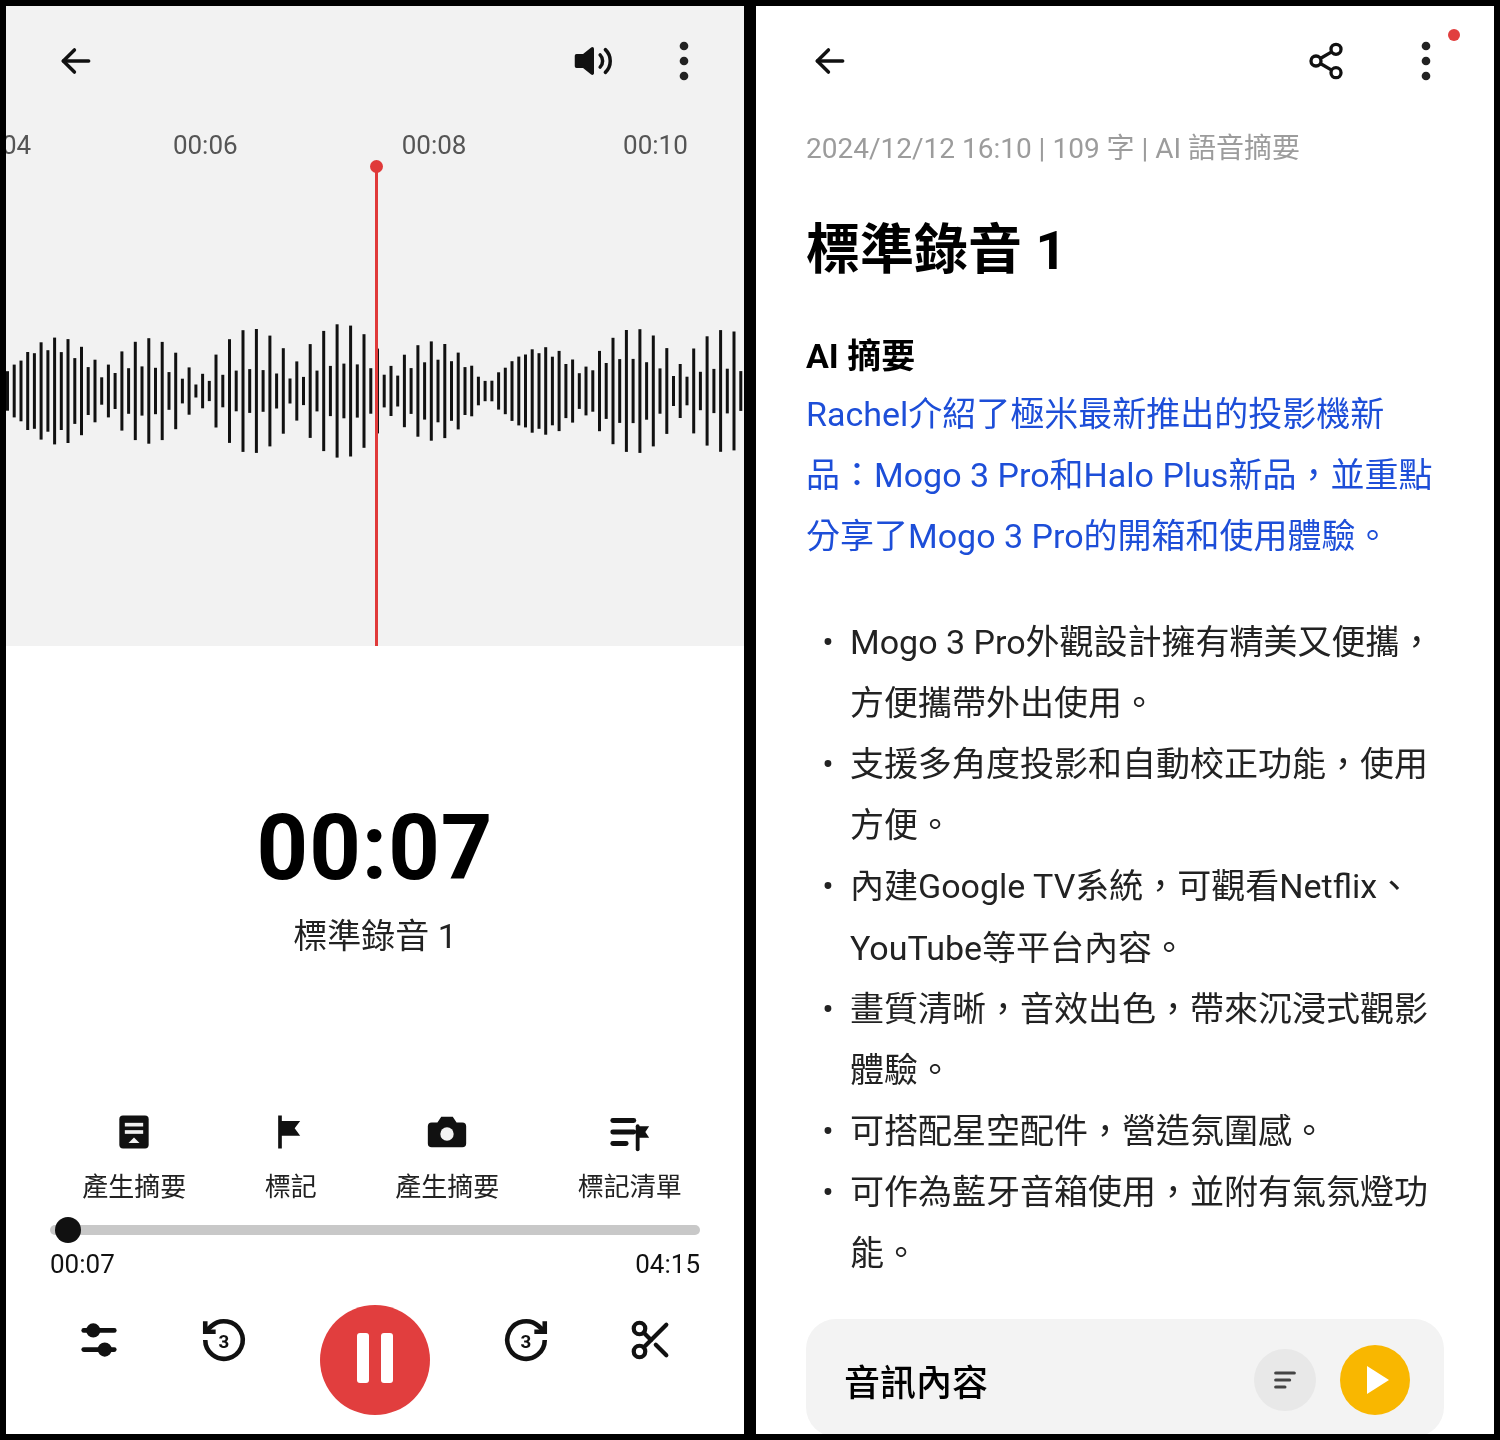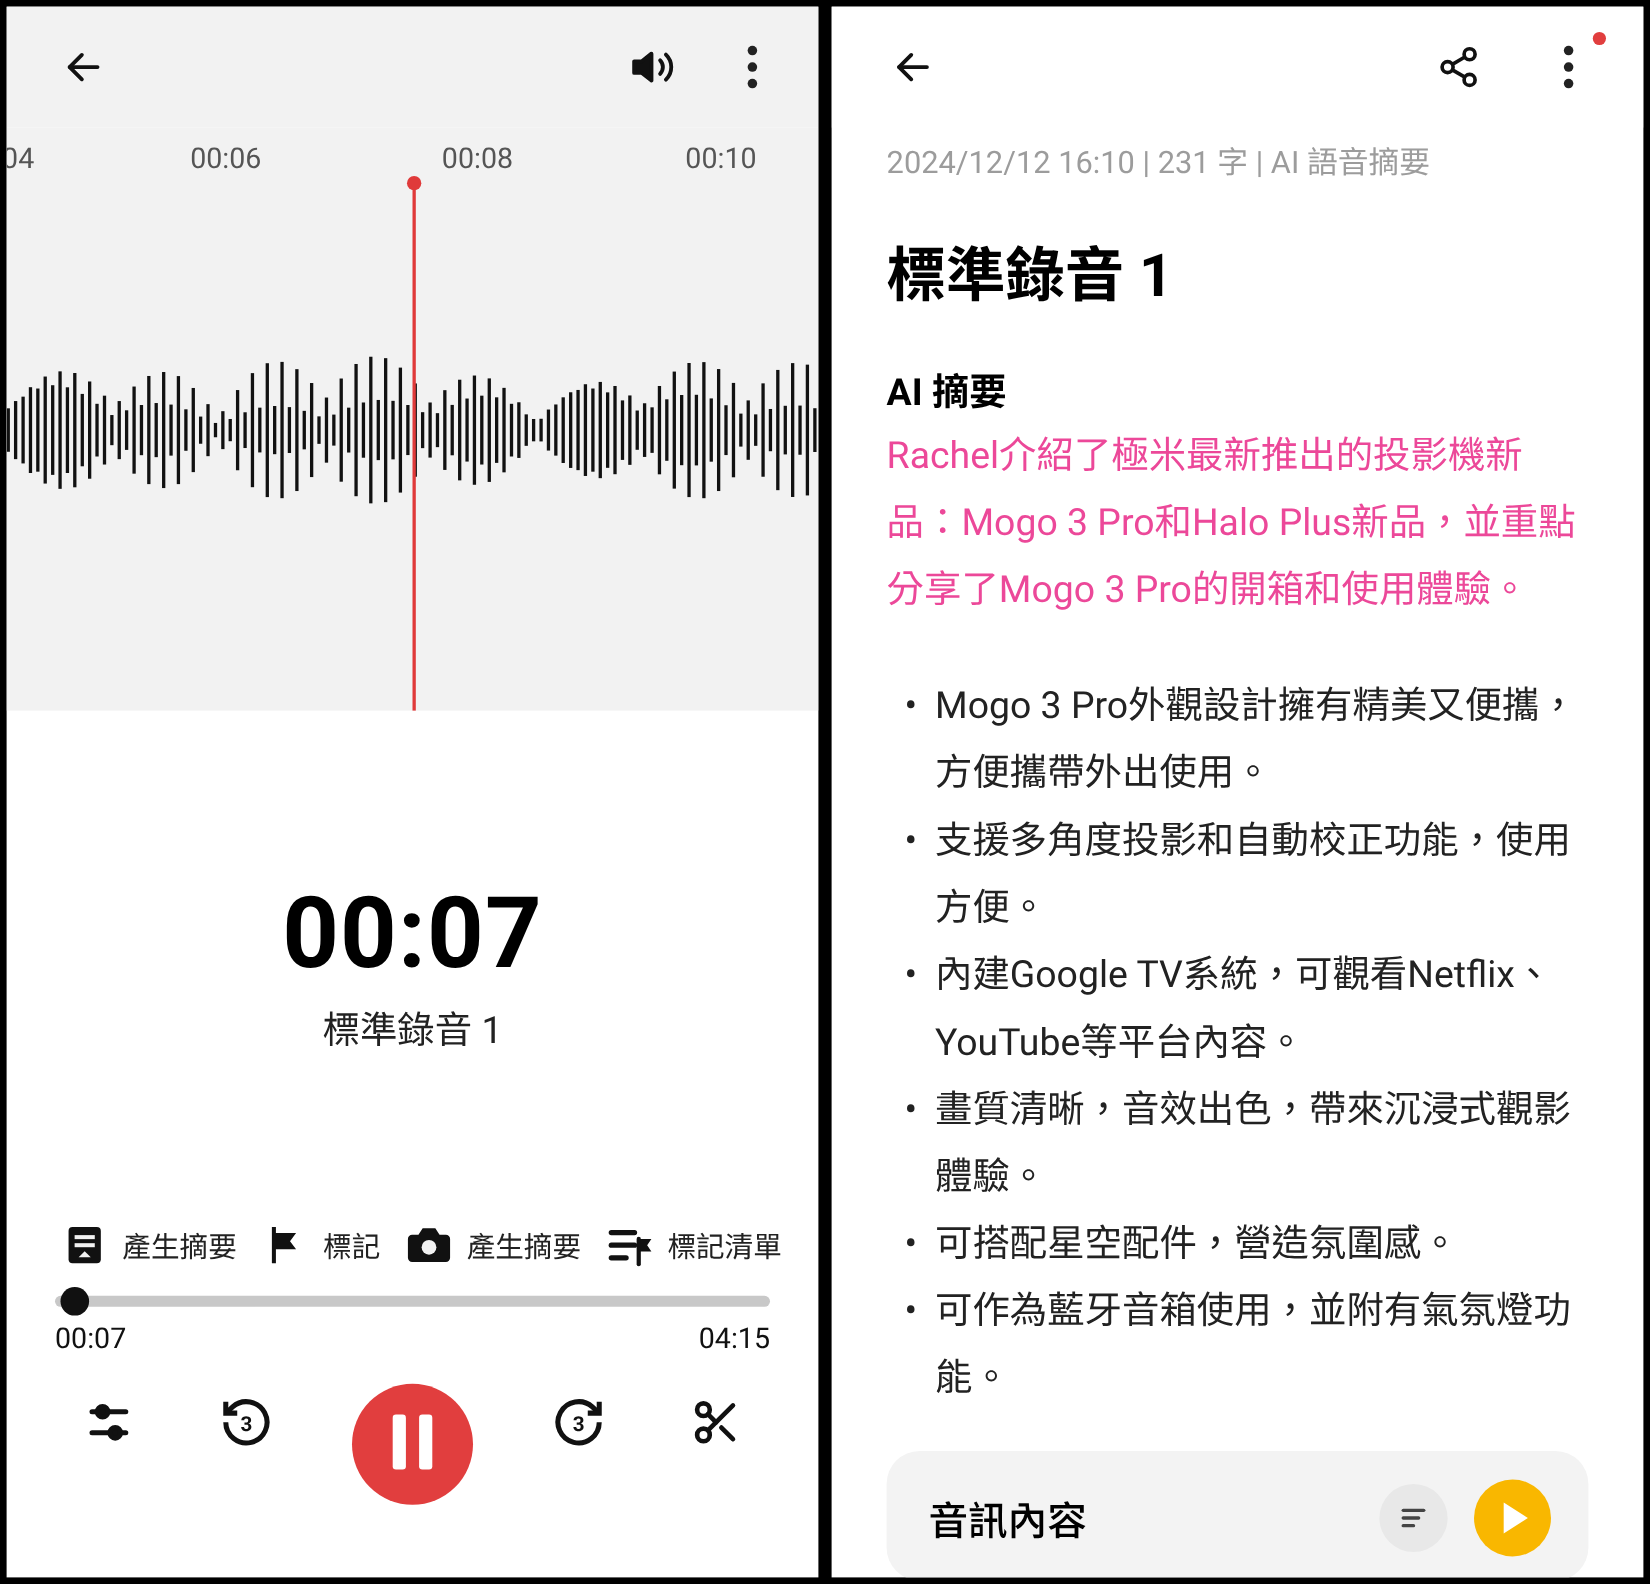--- a/index.html
+++ b/index.html
@@ -67,21 +67,21 @@
   .big-timer { text-align: center; margin-top: 150px; }
   .big-timer .time { font-size: 90px; font-weight: 700; letter-spacing: 1px; }
   .big-timer .name { font-size: 34px; margin-top: 8px; color: #222; }
   .actions {
     display: flex;
     justify-content: space-around;
     align-items: flex-start;
     padding: 0 30px;
     margin-top: 150px;
   }
-  .action-item { display: flex; align-items: center; gap: 10px; font-size: 26px; color: #222; margin-left: 14px; }
+  .action-item { display: flex; flex-direction: column; align-items: center; gap: 10px; font-size: 26px; color: #222; margin-left: 14px; }
   .action-item .ic { width: 48px; height: 48px; display:flex; align-items:center; justify-content:center; }
   .progress-wrap { padding: 22px 44px 0 44px; }
   .progress-bar {
     height: 10px;
     background: #c8c8c8;
     border-radius: 5px;
     position: relative;
   }
   .progress-bar .knob {
     position: absolute;
@@ -132,21 +132,21 @@
   }
   .right .topbar .top-right { gap: 40px; }
   .content {
     padding: 10px 50px 0 50px;
     flex: 1;
     overflow: hidden;
   }
   .meta { color: #9c9c9c; font-size: 28px; margin-bottom: 40px; }
   .title { font-size: 54px; font-weight: 700; margin-bottom: 44px; }
   .section-h { font-size: 34px; font-weight: 700; margin-bottom: 6px; }
-  .summary-p { font-size: 34px; line-height: 1.8; color: #ec4899; margin-bottom: 44px; }
+  .summary-p { font-size: 34px; line-height: 1.8; color: #1d4ed8; margin-bottom: 44px; }
   .bullet-list { list-style: none; font-size: 34px; line-height: 1.8; color: #222; }
   .bullet-list li { display: flex; }
   .bullet-list li .dot { display:inline-block; width: 44px; flex-shrink:0; text-align:center; }
   .bullet-list li .txt { flex:1; }
   .audio-card {
     background: #f3f3f3;
     border-radius: 30px;
     padding: 26px 34px 22px 38px;
     margin-top: 34px;
   }
@@ -440,21 +440,21 @@
             <circle cx="3" cy="3" r="2.6" fill="#222"></circle>
             <circle cx="3" cy="12" r="2.6" fill="#222"></circle>
             <circle cx="3" cy="21" r="2.6" fill="#222"></circle>
           </svg>
       </div>
     </div>
   </div>
 
   <div class="content">
     <div class="meta">
-      <span>2024/12/12 16:10</span><span>  |  </span><span>231 字</span><span>  |  </span><span>AI 語音摘要</span>
+      <span>2024/12/12 16:10</span><span>  |  </span><span>109 字</span><span>  |  </span><span>AI 語音摘要</span>
     </div>
     <h1 class="title">標準錄音 1</h1>
     <h2 class="section-h">AI 摘要</h2>
     <p class="summary-p">Rachel介紹了極米最新推出的投影機新品：Mogo 3 Pro和Halo Plus新品，並重點分享了Mogo 3 Pro的開箱和使用體驗。</p>
 
     <ul class="bullet-list" id="bullet-list">
         <li>
           <span class="dot">•</span>
           <span class="txt">Mogo 3 Pro外觀設計擁有精美又便攜，方便攜帶外出使用。</span>
         </li>

